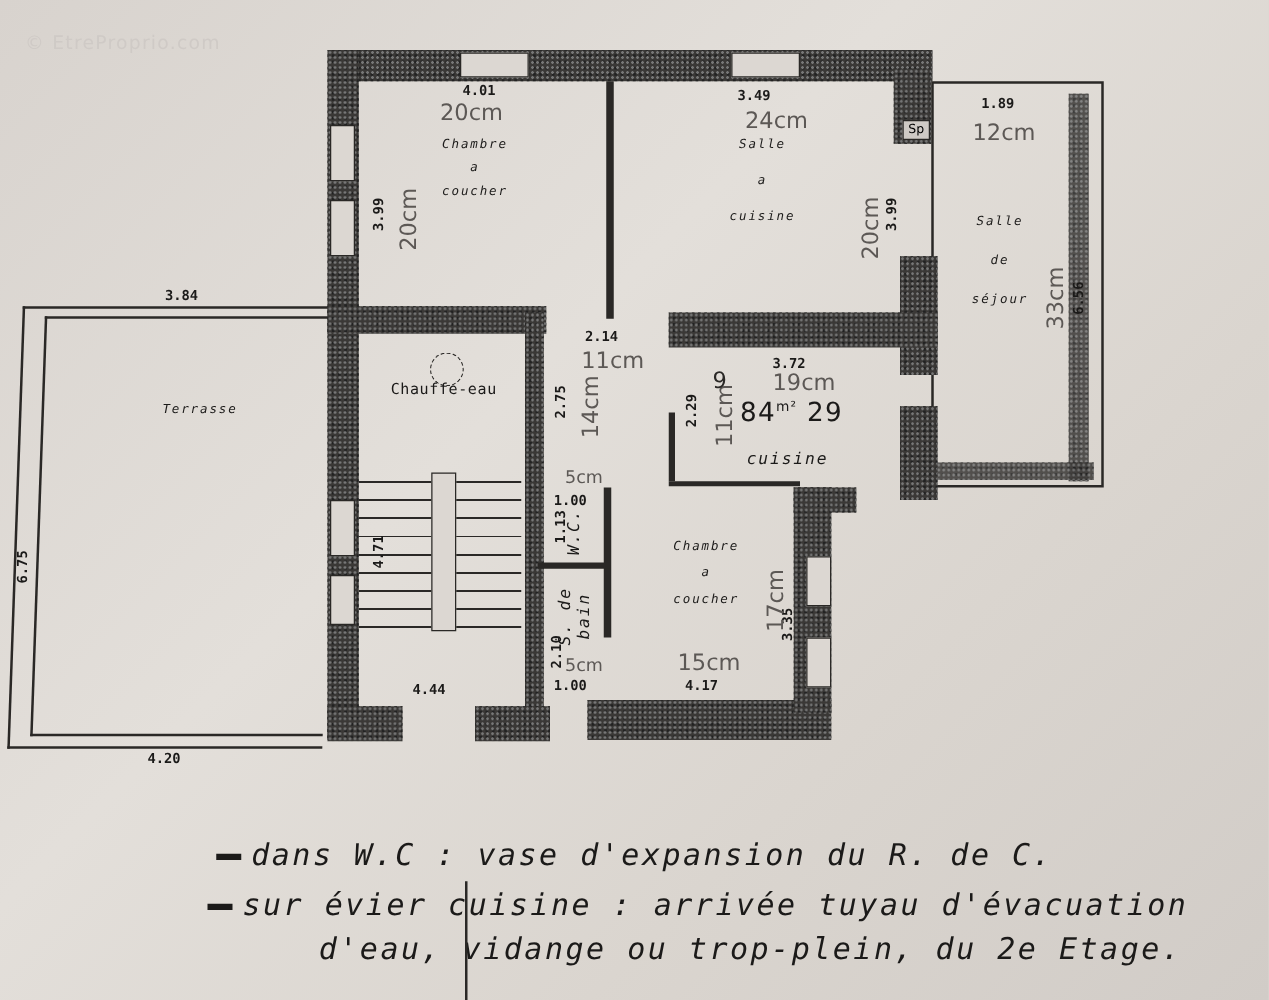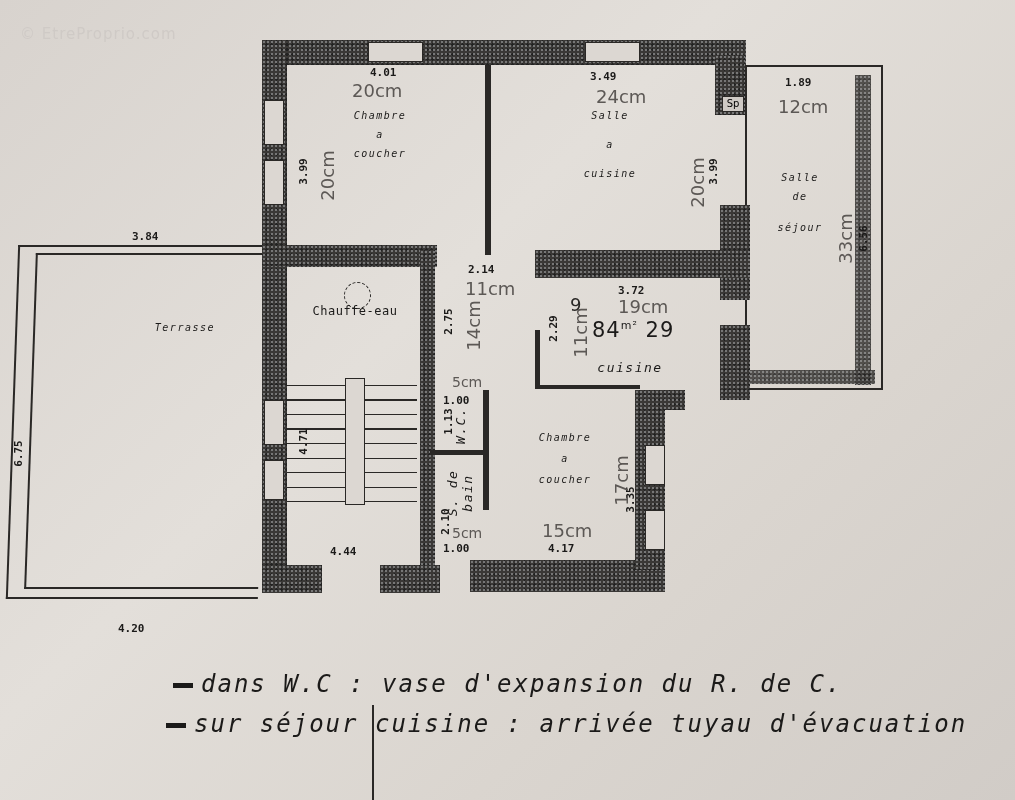--- a/index.html
+++ b/index.html
@@ -75,24 +75,24 @@
     <div style="margin-top:8px">a</div>
     <div style="margin-top:8px">coucher</div>
   </div>
   <div class="room-label" style="left:560px;top:110px;width:100px;">
     <div>Salle</div>
     <div style="margin-top:18px">a</div>
     <div style="margin-top:18px">cuisine</div>
   </div>
   <div class="room-label" style="left:760px;top:172px;width:80px;">
     <div>Salle</div>
-    <div style="margin-top:8px">de</div>
+    <div style="margin-top:20px">de</div>
     <div style="margin-top:20px">séjour</div>
   </div>
-  <div class="room-label" style="left:105px;top:322px;width:110px;text-align:right;">Terrasse</div>
+  <div class="room-label" style="left:105px;top:322px;width:110px;">Terrasse</div>
   <div class="room-label" style="left:300px;top:304px;width:110px;font-size:12px;letter-spacing:0.5px;font-style:normal;">Chauffe-eau</div>
   <div class="room-label" style="left:590px;top:360px;width:80px;font-size:13px;">cuisine</div>
   <div class="room-label" style="left:515px;top:432px;width:100px;">
     <div>Chambre</div>
     <div style="margin-top:10px">a</div>
     <div style="margin-top:10px">coucher</div>
   </div>
   <div class="room-label vert" style="left:440px;top:418px;width:40px;font-size:13px;">W.C.</div>
   <div class="room-label vert" style="left:420px;top:478px;width:80px;font-size:13px;">S. de bain</div>
 
@@ -102,21 +102,21 @@
   </div>
 
   <div class="dim" style="left:370px;top:66px;">4.01</div>
   <div class="dim vert" style="left:290px;top:165px;">3.99</div>
   <div class="dim" style="left:590px;top:70px;">3.49</div>
   <div class="dim vert" style="left:700px;top:165px;">3.99</div>
   <div class="dim" style="left:785px;top:76px;">1.89</div>
   <div class="dim vert" style="left:850px;top:232px;">6.56</div>
   <div class="dim" style="left:132px;top:230px;">3.84</div>
   <div class="dim vert" style="left:5px;top:447px;">6.75</div>
-  <div class="dim" style="left:118px;top:600px;margin-top:22px;">4.20</div>
+  <div class="dim" style="left:118px;top:600px;">4.20</div>
   <div class="dim vert" style="left:290px;top:435px;">4.71</div>
   <div class="dim" style="left:330px;top:545px;">4.44</div>
   <div class="dim" style="left:468px;top:263px;">2.14</div>
   <div class="dim vert" style="left:435px;top:315px;">2.75</div>
   <div class="dim" style="left:618px;top:284px;">3.72</div>
   <div class="dim vert" style="left:540px;top:322px;">2.29</div>
   <div class="dim" style="left:443px;top:394px;">1.00</div>
   <div class="dim vert" style="left:435px;top:415px;">1.13</div>
   <div class="dim vert" style="left:432px;top:515px;">2.10</div>
   <div class="dim" style="left:443px;top:542px;">1.00</div>
@@ -135,15 +135,16 @@
   <div class="pencil vert" style="left:555px;top:322px;">11cm</div>
   <div class="pencil" style="left:570px;top:294px;color:#2a2826;">9</div>
   <div class="pencil" style="left:452px;top:374px;font-size:14px;">5cm</div>
   <div class="pencil" style="left:452px;top:525px;font-size:14px;">5cm</div>
   <div class="pencil" style="left:542px;top:520px;">15cm</div>
   <div class="pencil vert" style="left:596px;top:470px;">17cm</div>
 
   <div class="abs" style="left:722px;top:96px;width:20px;height:14px;border:1.5px solid #2a2826;font-size:10px;text-align:center;line-height:14px;background:#cfcac5;">Sp</div>
 
   <div class="note" style="left:173px;top:670px;"><span class="dash"></span><span>dans W.C : vase d'expansion du R. de C.</span></div>
-  <div class="note" style="left:166px;top:710px;"><span class="dash"></span><span>sur séjour cuisine : arrivée tuyau d'évacuation</span></div>
+  <div class="note" style="left:166px;top:710px;"><span class="dash"></span><span>sur évier cuisine : arrivée tuyau d'évacuation</span></div>
+  <div class="note" style="left:255px;top:745px;"><span>d'eau, vidange ou trop-plein, du 2e Etage.</span></div>
   <div class="thin" style="left:372px;top:705px;width:1.5px;height:95px;"></div>
 </div>
 
 </body></html>

